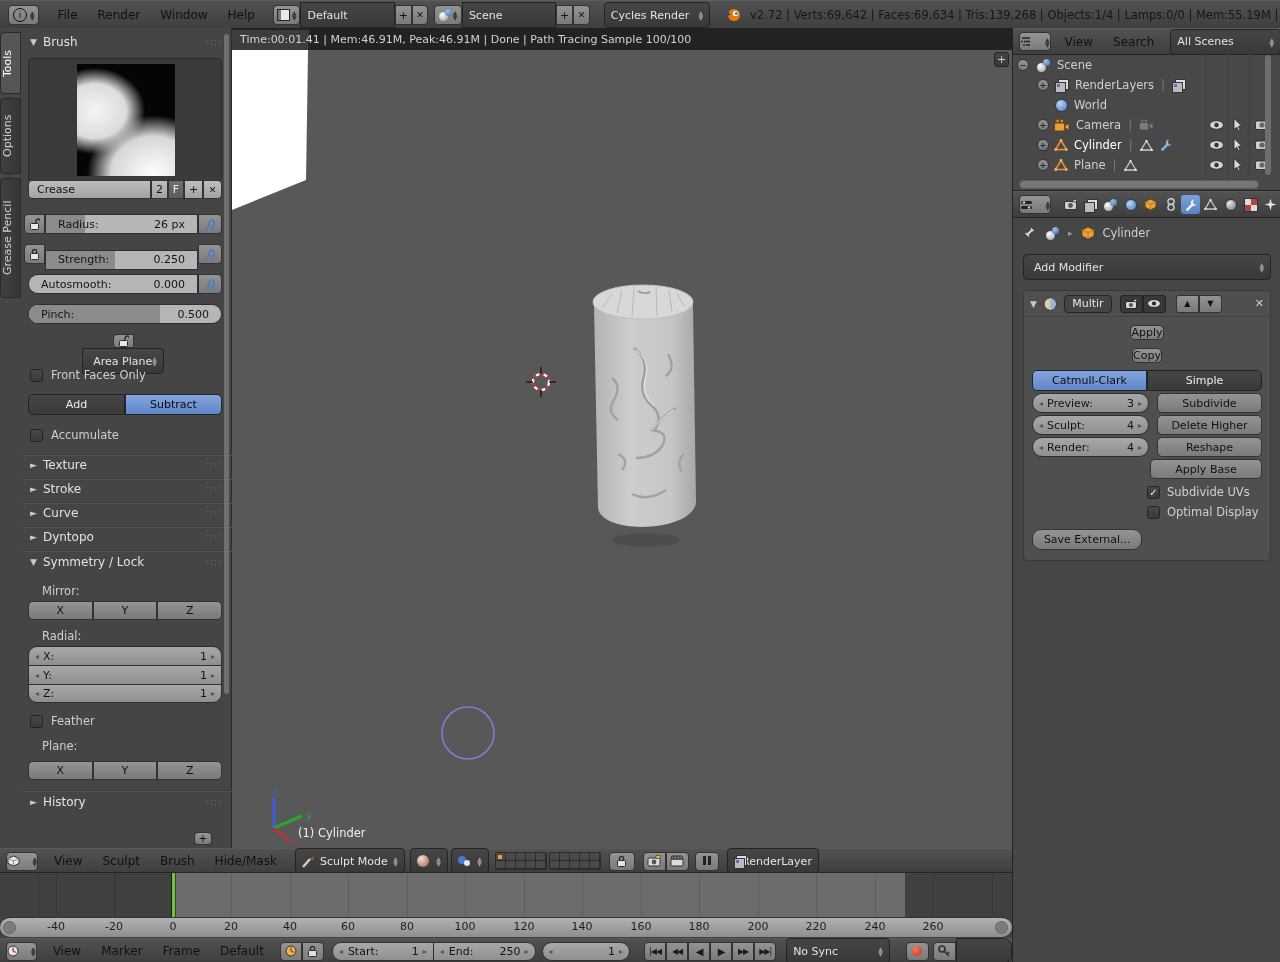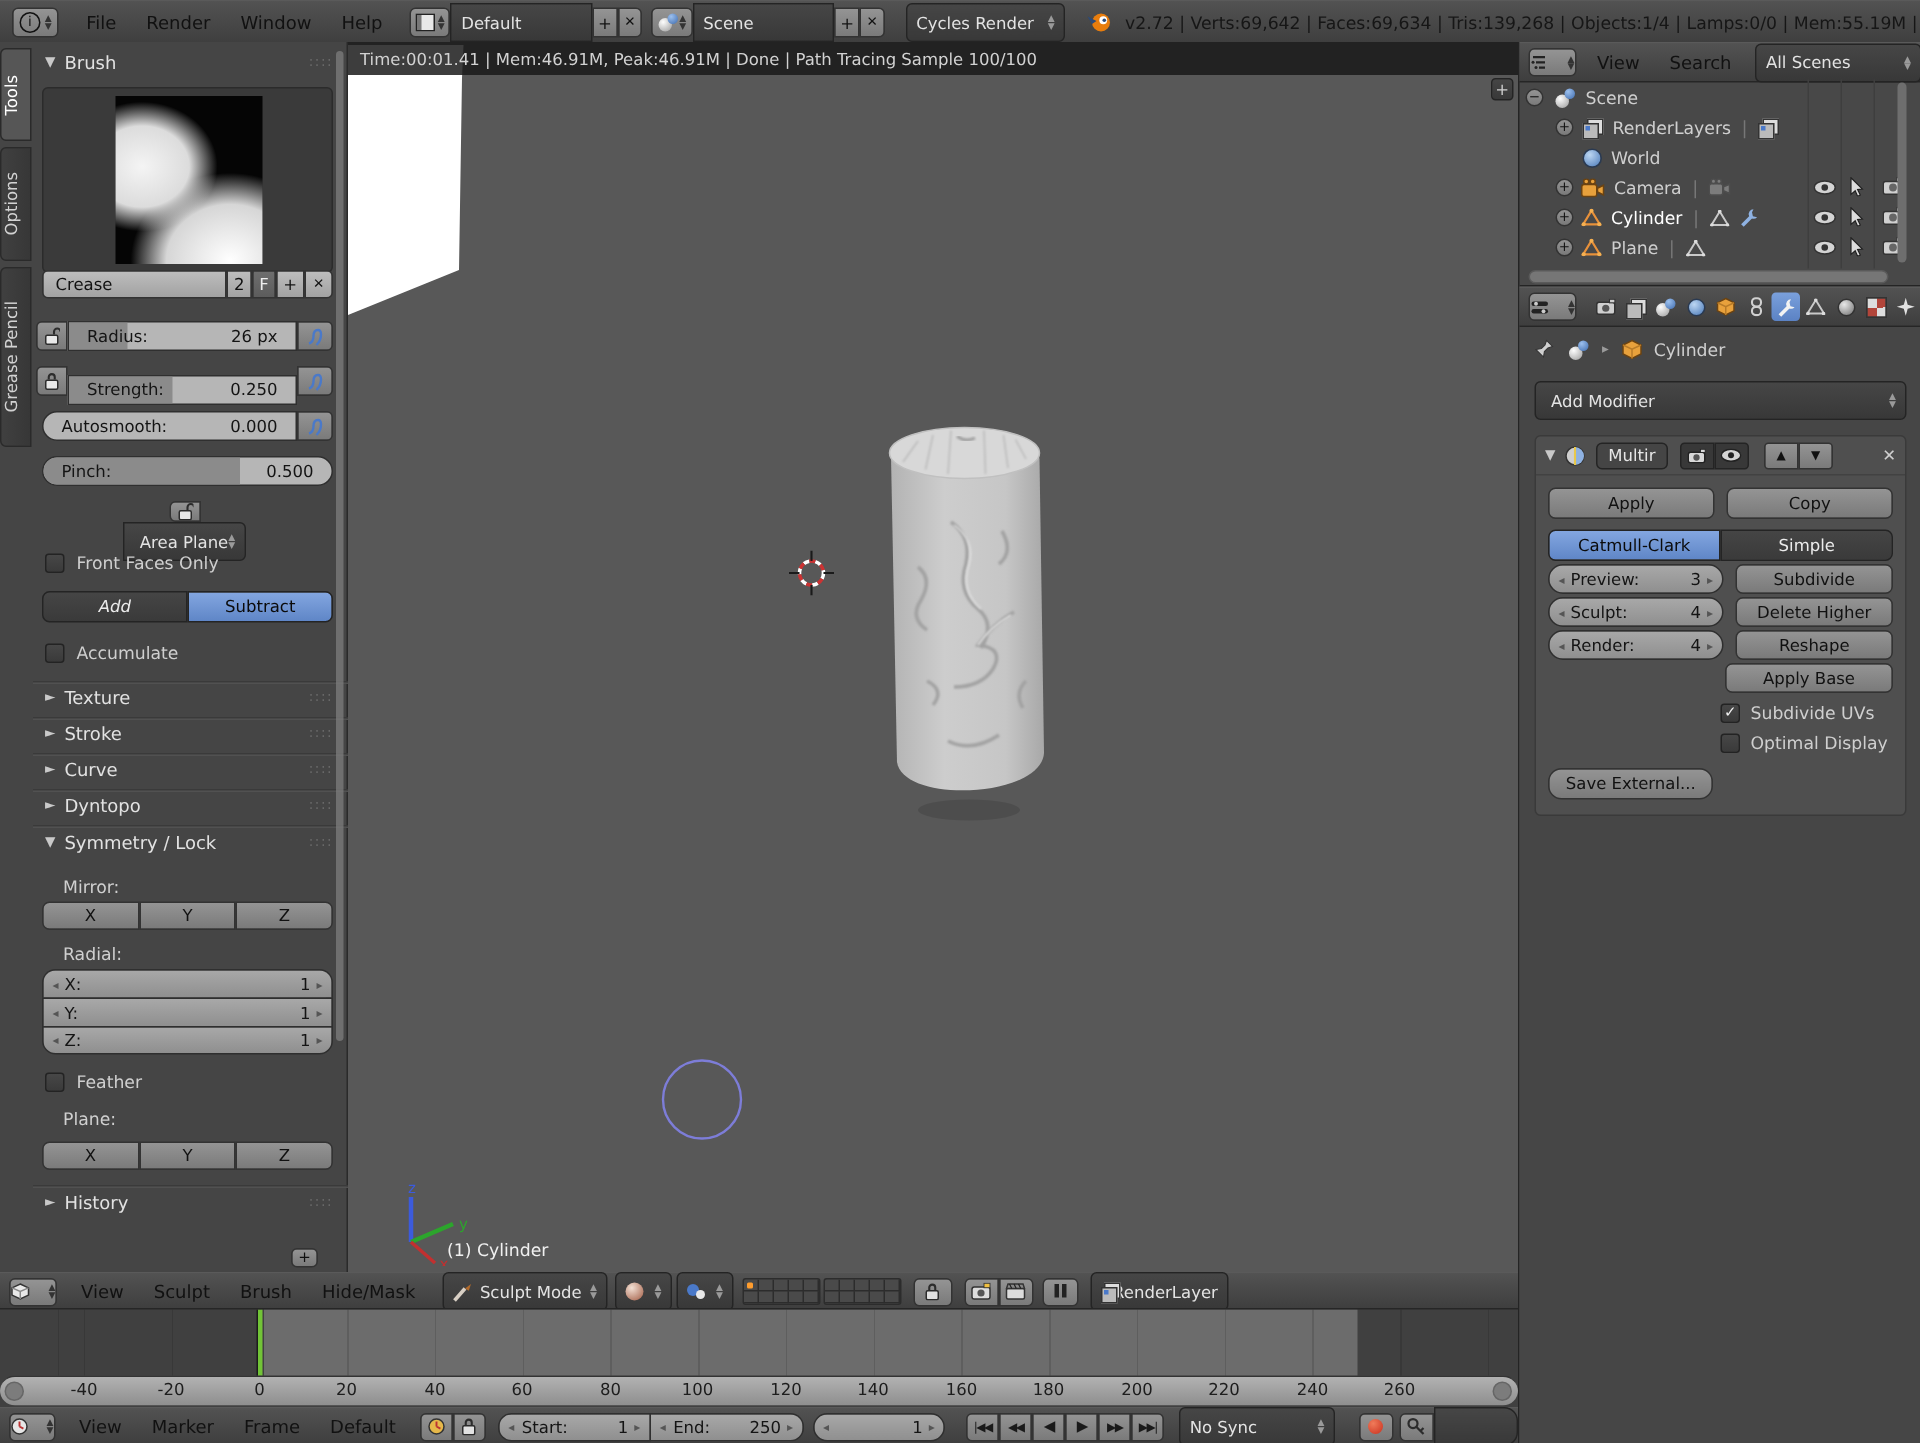--- a/index.html
+++ b/index.html
@@ -230,21 +230,21 @@
           </span>
       </div>
     </div>
 
     <div class="abs row" style="left:30px;top:339px;height:16px;">
       <div class="chk"></div>
       <span class="otxt" style="margin-left:8px;">Front Faces Only</span>
     </div>
 
     <div class="abs row" style="left:28px;top:366px;width:194px;height:21px;">
-      <div class="btn-d tog-dark" style="width:50%;height:21px;border-radius:5px 0 0 5px;font-style:italic;">
+      <div class="btn-d tog-dark" style="width:50%;height:21px;border-radius:5px 0 0 5px;">
           <span>Add</span>
         </div>
       <div class="btn-d tog-blue" style="width:50%;height:21px;border-radius:0 5px 5px 0;">
           <span>Subtract</span>
         </div>
     </div>
 
     <div class="abs row" style="left:30px;top:399px;height:16px;">
       <div class="chk"></div>
       <span class="otxt" style="margin-left:8px;">Accumulate</span>
@@ -949,21 +949,21 @@
                 <span>▲</span>
               </div>
             <div class="btn-g" style="width:23px;height:18px;border-radius:0 3px 3px 0;font-size:8px;">
                 <span>▼</span>
               </div>
           </div>
           <span style="margin-left:auto;color:#cfcfcf;font-size:11px;">✕</span>
         </div>
 
         <div style="padding:8px;">
-          <div class="row" style="gap:8px;">
+          <div class="row" style="gap:8px;flex-direction:column;">
             <div class="btn-g" style="flex:1;height:21px;border-radius:5px;">
                 <span>Apply</span>
               </div>
             <div class="btn-g" style="flex:1;height:21px;border-radius:5px;">
                 <span>Copy</span>
               </div>
           </div>
 
           <div class="row" style="margin-top:7px;">
             <div class="btn-d tog-blue" style="width:50%;height:21px;border-radius:5px 0 0 5px;">

